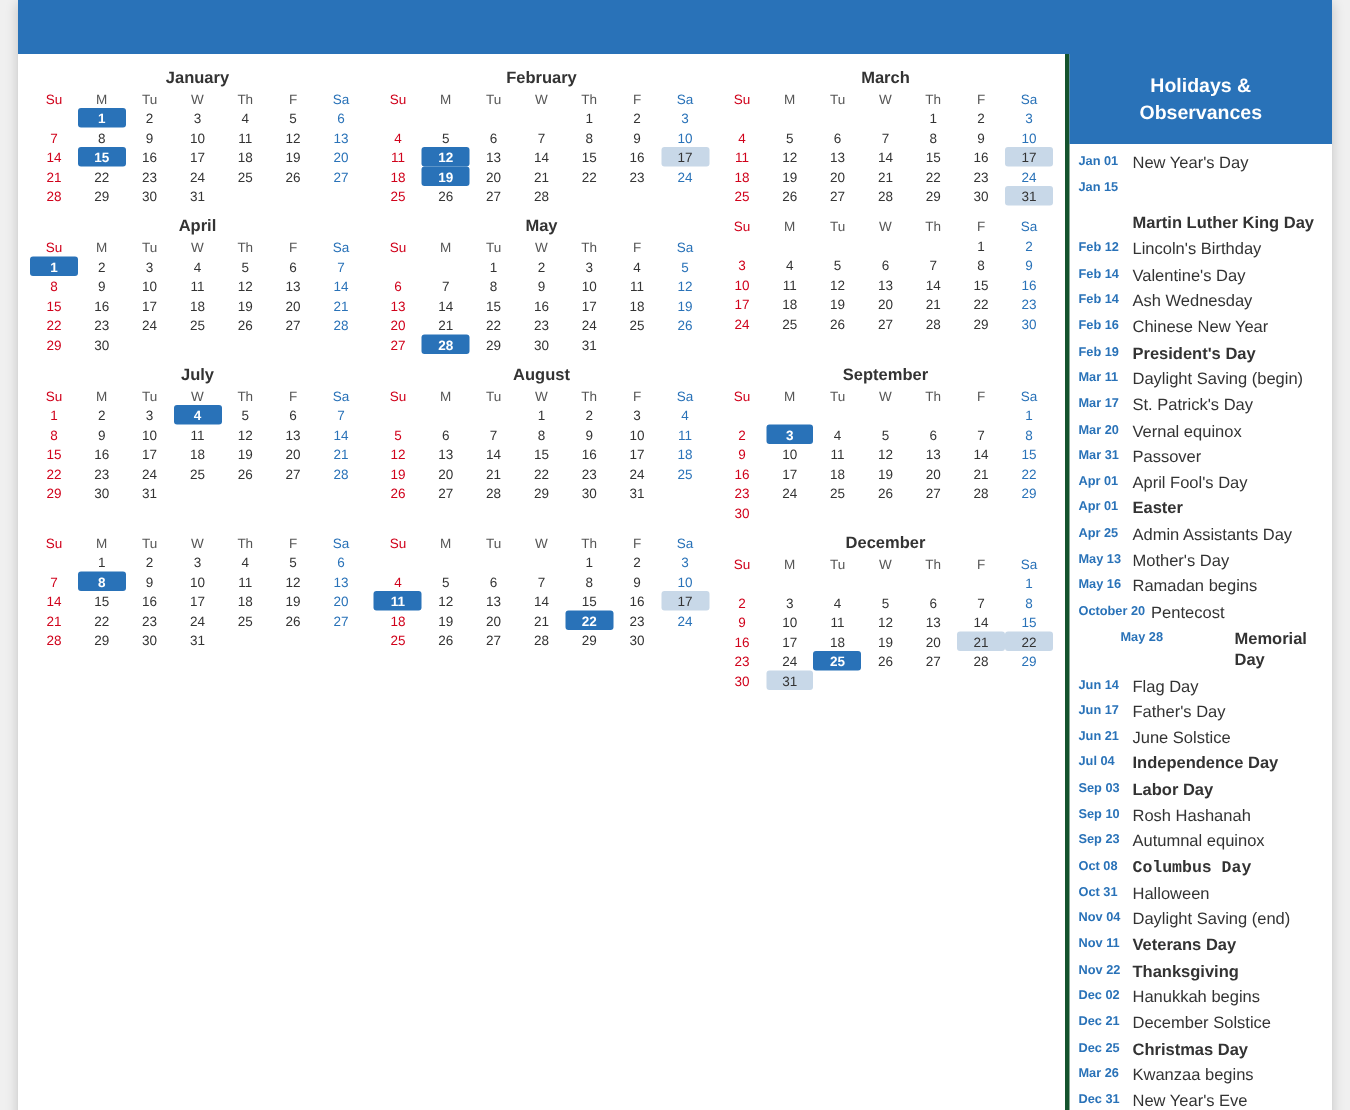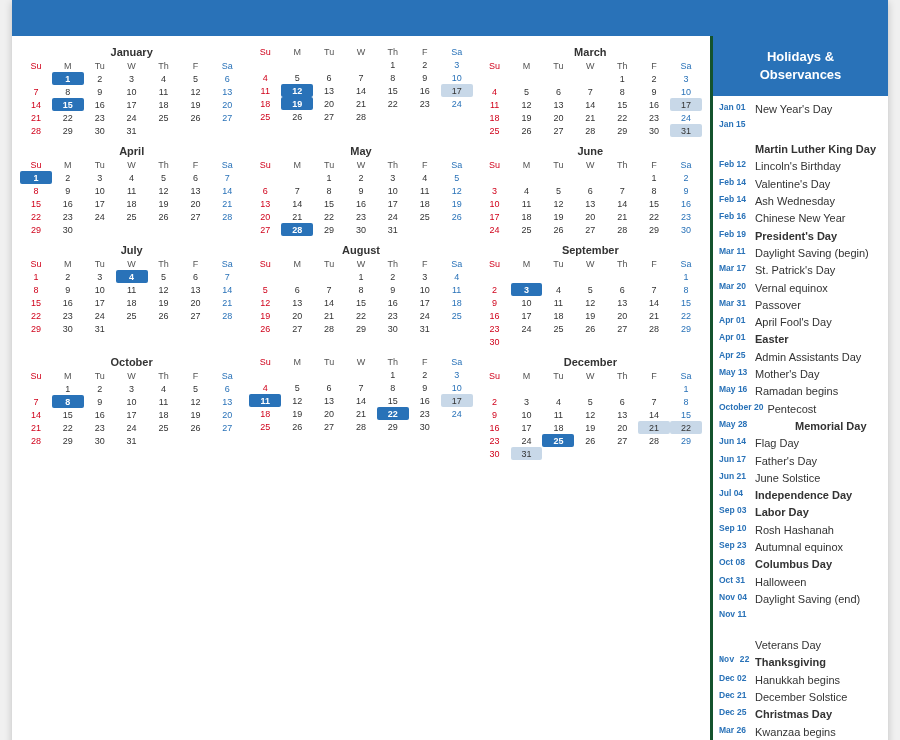--- a/index.html
+++ b/index.html
@@ -183,20 +183,21 @@
                   <td>30</td>
                   <td>31</td>
                   <td></td>
                   <td></td>
                   <td></td>
                 </tr>
               </tbody>
             </table>
           </div>
           <div class="month">
+            <div class="month-title">February</div>
             <table class="cal-table">
               <thead>
                 <tr>
                   <th style="color: rgb(208, 2, 27);">Su</th>
                   <th>M</th>
                   <th>Tu</th>
                   <th>W</th>
                   <th>Th</th>
                   <th>F</th>
                   <th style="color: rgb(41, 114, 184);">Sa</th>
@@ -434,21 +435,20 @@
                   <td>29</td>
                   <td>30</td>
                   <td>31</td>
                   <td></td>
                   <td></td>
                 </tr>
               </tbody>
             </table>
           </div>
           <div class="month">
-            <div class="month-title">June</div>
             <table class="cal-table">
               <thead>
                 <tr>
                   <th style="color: rgb(208, 2, 27);">Su</th>
                   <th>M</th>
                   <th>Tu</th>
                   <th>W</th>
                   <th>Th</th>
                   <th>F</th>
                   <th style="color: rgb(41, 114, 184);">Sa</th>
@@ -695,21 +695,20 @@
                   <td></td>
                   <td></td>
                   <td></td>
                   <td></td>
                   <td></td>
                 </tr>
               </tbody>
             </table>
           </div>
           <div class="month">
-            <div class="month-title">October</div>
             <table class="cal-table">
               <thead>
                 <tr>
                   <th style="color: rgb(208, 2, 27);">Su</th>
                   <th>M</th>
                   <th>Tu</th>
                   <th>W</th>
                   <th>Th</th>
                   <th>F</th>
                   <th style="color: rgb(41, 114, 184);">Sa</th>
@@ -965,21 +964,21 @@
           </div>
           <div class="holiday-item">
             <span class="holiday-date">May 16</span>
             <span class="holiday-name">Ramadan begins</span>
           </div>
           <div class="holiday-item">
             <span class="holiday-date">October 20</span>
             <span class="holiday-name">Pentecost</span>
           </div>
           <div class="holiday-item">
-            <span class="holiday-date bold-date" style="font-weight: 900;">May 28</span>
+            <span class="holiday-date bold-date" style="font-weight: 900; margin-left: 28px;">May 28</span>
             <span class="holiday-name" style="font-weight: bold; padding-left: 40px;">Memorial Day</span>
           </div>
           <div class="holiday-item">
             <span class="holiday-date">Jun 14</span>
             <span class="holiday-name">Flag Day</span>
           </div>
           <div class="holiday-item">
             <span class="holiday-date">Jun 17</span>
             <span class="holiday-name">Father's Day</span>
           </div>
@@ -998,36 +997,36 @@
           <div class="holiday-item">
             <span class="holiday-date">Sep 10</span>
             <span class="holiday-name">Rosh Hashanah</span>
           </div>
           <div class="holiday-item">
             <span class="holiday-date">Sep 23</span>
             <span class="holiday-name">Autumnal equinox</span>
           </div>
           <div class="holiday-item">
             <span class="holiday-date bold-date" style="font-weight: 900;">Oct 08</span>
-            <span class="holiday-name" style="font-weight: bold;">Columbus Day</span>
+            <span class="holiday-name" style="font-weight: bold; font-family: Liberation Mono, monospace;">Columbus Day</span>
           </div>
           <div class="holiday-item">
             <span class="holiday-date">Oct 31</span>
             <span class="holiday-name">Halloween</span>
           </div>
           <div class="holiday-item">
             <span class="holiday-date">Nov 04</span>
             <span class="holiday-name">Daylight Saving (end)</span>
           </div>
           <div class="holiday-item">
             <span class="holiday-date bold-date" style="font-weight: 900;">Nov 11</span>
-            <span class="holiday-name" style="font-weight: normal; margin-top: 29px;">Veterans Day</span>
-          </div>
-          <div class="holiday-item">
-            <span class="holiday-date bold-date" style="font-weight: 900; font-family: Liberation Mono, monospace;">Nov 22</span>
+            <span class="holiday-name" style="font-weight: bold;">Veterans Day</span>
+          </div>
+          <div class="holiday-item">
+            <span class="holiday-date bold-date" style="font-weight: 900;">Nov 22</span>
             <span class="holiday-name" style="font-weight: bold;">Thanksgiving</span>
           </div>
           <div class="holiday-item">
             <span class="holiday-date">Dec 02</span>
             <span class="holiday-name">Hanukkah begins</span>
           </div>
           <div class="holiday-item">
             <span class="holiday-date">Dec 21</span>
             <span class="holiday-name">December Solstice</span>
           </div>

